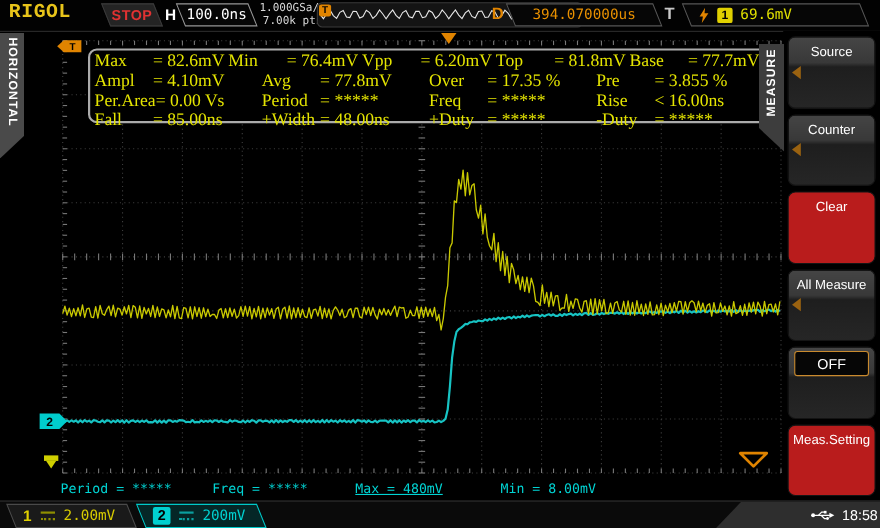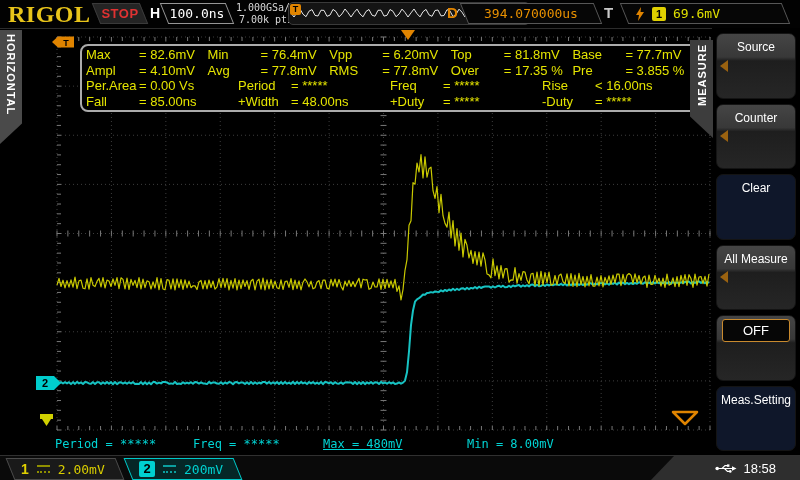--- a/index.html
+++ b/index.html
@@ -3,22 +3,22 @@
 <meta charset="utf-8">
 <style>
   html,body{margin:0;padding:0;background:#000;}
   .screen{position:relative;width:800px;height:480px;background:#000;overflow:hidden;
           font-family:"Liberation Sans",sans-serif;}
   .mono{font-family:"DejaVu Sans Mono",monospace;}
 
   
   .topbar{position:absolute;left:0;top:0;width:800px;height:28px;background:#020202;
           border-bottom:1px solid #2c2c2c;z-index:5;}
-  .logo{position:absolute;left:8px;top:1px;font-family:Liberation Serif, serif;font-weight:800;
-        font-size:24px;color:#e8c41a;letter-spacing:.5px;text-align:right;}
+  .logo{position:absolute;left:8px;top:1px;font-family:Liberation Mono, monospace;font-weight:800;
+        font-size:18px;color:#e8c41a;letter-spacing:.5px;text-align:right;}
   .skew{transform:skewX(22deg);}
   .unskew{transform:skewX(-22deg);width:100%;height:100%;display:flex;align-items:center;justify-content:center;}
   .stopbadge{position:absolute;left:96px;top:3px;width:46px;height:19px;background:#242424;border:1px solid #3a3a3a;}
   .stopbadge span{color:#e03232;font-weight:bold;font-size:13px;letter-spacing:.5px;}
   .hlabel{position:absolute;left:150px;top:5px;color:#fff;font-weight:bold;font-size:14px;}
   .tbox{position:absolute;top:3px;height:19px;background:#060606;}
   .timebase{left:164px;width:64px;border:1px solid #969696;}
   .timebase span{color:#fff;font-size:13px;}
   .rates{position:absolute;left:234px;top:2px;width:64px;text-align:center;color:#d8d8d8;
          font-size:10px;line-height:12px;}
@@ -46,34 +46,34 @@
   .vtext.flip{transform:rotate(180deg);padding-top:0;padding-bottom:4px;}
 
   
   #scope{position:absolute;left:0;top:0;width:800px;height:480px;z-index:1;pointer-events:none;}
 
   
   .mpanel{position:absolute;left:80px;top:44px;width:620px;height:68px;background:#000;
           border:2px solid #ababab;border-radius:8px;z-index:4;display:flex;flex-direction:column;
           padding:1px 4px;box-sizing:border-box;}
   .mrow{flex:1;display:flex;align-items:center;}
-  .mcell{flex:1;font-family:Liberation Sans, sans-serif;font-size:13px;color:#e4e400;white-space:pre;}
+  .mcell{flex:1;font-family:Liberation Serif, serif;font-size:16px;color:#e4e400;white-space:pre;}
   .mn{display:inline-block;min-width:53px;}
 
   
   .statusline{position:absolute;left:0;top:437px;width:712px;height:16px;z-index:4;}
   .sitem{position:absolute;top:0;color:#00d4d4;font-family:"DejaVu Sans Mono",monospace;font-size:12px;}
 
   
   .sidebar{position:absolute;left:712px;top:28px;width:88px;height:427px;background:#000;z-index:5;
            display:flex;flex-direction:column;gap:5px;padding:5px 4px 4px 4px;box-sizing:border-box;}
   .sbtn{flex:1;position:relative;border-radius:7px;border:1px solid #141414;overflow:hidden;
         background:linear-gradient(180deg,#454545 0%,#383838 36%,#1e1e1e 42%,#262626 100%);
         display:flex;flex-direction:column;gap:43px;}
-  .sbtn.action{background:#0f172a;}
+  .sbtn.action{background:#b91c1c;}
   .blabel{text-align:center;color:#fff;font-size:12px;padding-top:6px;height:20px;}
   .bval{text-align:center;color:#fff;font-size:13px;margin:auto 0 10px 17px;padding-left:46px;}
   .bval.boxed{border:1px solid #c98a2e;border-radius:3px;background:#060606;margin:3px 5px 7px 5px;padding:3px 0;}
   .arrow-left{position:absolute;left:3px;top:50%;transform:translateY(-50%);width:0;height:0;
               border-top:6px solid transparent;border-bottom:6px solid transparent;border-right:8px solid #9a6210;}
   .arrow-down{width:0;height:0;margin:6px auto 12px auto;
               border-left:7px solid transparent;border-right:7px solid transparent;border-top:8px solid #9a6210;}
 
   
   .bottombar{position:absolute;left:0;top:455px;width:800px;height:25px;background:#0a0a0a;
@@ -85,21 +85,21 @@
   .chnum1{color:#e0d000;font-weight:bold;font-size:14px;}
   .chnum2{display:inline-block;width:16px;height:16px;background:#00d0d0;color:#000;font-weight:bold;
           font-size:13px;line-height:16px;text-align:center;border-radius:2px;}
   .coupling{display:inline-block;width:13px;height:4px;}
   .coupling.c1{border-top:2px solid #8f8f00;border-bottom:2px dotted #8f8f00;}
   .coupling.c2{border-top:2px solid #0b9f9f;border-bottom:2px dotted #0b9f9f;}
   .chscale1{color:#d8cc00;font-size:13px;font-family:"DejaVu Sans Mono",monospace;}
   .chscale2{color:#00d0d0;font-size:13px;font-family:"DejaVu Sans Mono",monospace;}
   .clockarea{position:absolute;right:0;top:0;height:25px;width:150px;background:#2e2e2e;
              clip-path:polygon(24px 0,100% 0,100% 100%,0 100%);display:flex;align-items:center;
-             justify-content:flex-end;gap:6px;padding-right:24px;box-sizing:border-box;color:#fff;font-size:13px;}
+             justify-content:flex-end;gap:6px;padding-right:2px;box-sizing:border-box;color:#fff;font-size:13px;}
 </style>
 </head>
 <body>
 
 <div class="screen">
 
   <svg id="scope" viewBox="0 0 800 480">
       <line x1="57" y1="37" x2="57" y2="430" stroke="#3d3d3d" stroke-width="1" stroke-dasharray="1 3"></line>
       <line x1="111.41666666666666" y1="37" x2="111.41666666666666" y2="430" stroke="#3d3d3d" stroke-width="1" stroke-dasharray="1 3"></line>
       <line x1="165.83333333333331" y1="37" x2="165.83333333333331" y2="430" stroke="#3d3d3d" stroke-width="1" stroke-dasharray="1 3"></line>
@@ -452,21 +452,20 @@
       <div class="mrow">
         <div class="mcell"><span class="mn">Max</span><span>= 82.6mV</span></div>
         <div class="mcell"><span class="mn">Min</span><span>= 76.4mV</span></div>
         <div class="mcell"><span class="mn">Vpp</span><span>= 6.20mV</span></div>
         <div class="mcell"><span class="mn">Top</span><span>= 81.8mV</span></div>
         <div class="mcell"><span class="mn">Base</span><span>= 77.7mV</span></div>
       </div>
       <div class="mrow">
         <div class="mcell"><span class="mn">Ampl</span><span>= 4.10mV</span></div>
         <div class="mcell"><span class="mn">Avg</span><span>= 77.8mV</span></div>
-        <div class="mcell"><span class="mn">RMS</span><span>= 77.8mV</span></div>
         <div class="mcell"><span class="mn">Over</span><span>= 17.35 %</span></div>
         <div class="mcell"><span class="mn">Pre</span><span>= 3.855 %</span></div>
       </div>
       <div class="mrow">
         <div class="mcell"><span class="mn">Per.Area</span><span>= 0.00 Vs</span></div>
         <div class="mcell"><span class="mn">Period</span><span>= *****</span></div>
         <div class="mcell"><span class="mn">Freq</span><span>= *****</span></div>
         <div class="mcell"><span class="mn">Rise</span><span>&lt; 16.00ns</span></div>
       </div>
       <div class="mrow">
@@ -474,21 +473,21 @@
         <div class="mcell"><span class="mn">+Width</span><span>= 48.00ns</span></div>
         <div class="mcell"><span class="mn">+Duty</span><span>= *****</span></div>
         <div class="mcell"><span class="mn">-Duty</span><span>= *****</span></div>
       </div>
     </div>
 
   <div class="statusline" id="statusline">
       <span class="sitem" style="left: 55px;">Period = *****</span>
       <span class="sitem" style="left: 193px;">Freq = *****</span>
       <span class="sitem" style="left: 323px; text-decoration: underline;">Max = 480mV</span>
-      <span class="sitem" style="left: 455px; margin-left: 12px;">Min = 8.00mV</span>
+      <span class="sitem" style="left: 455px;">Min = 8.00mV</span>
     </div>
 
   <div class="sidebar" id="sidebar">
       <div class="sbtn">
         <div class="blabel">Source</div>
         <div class="arrow-left"></div>
         <div class="bval">CH1</div>
       </div>
       <div class="sbtn">
         <div class="blabel">Counter</div>

